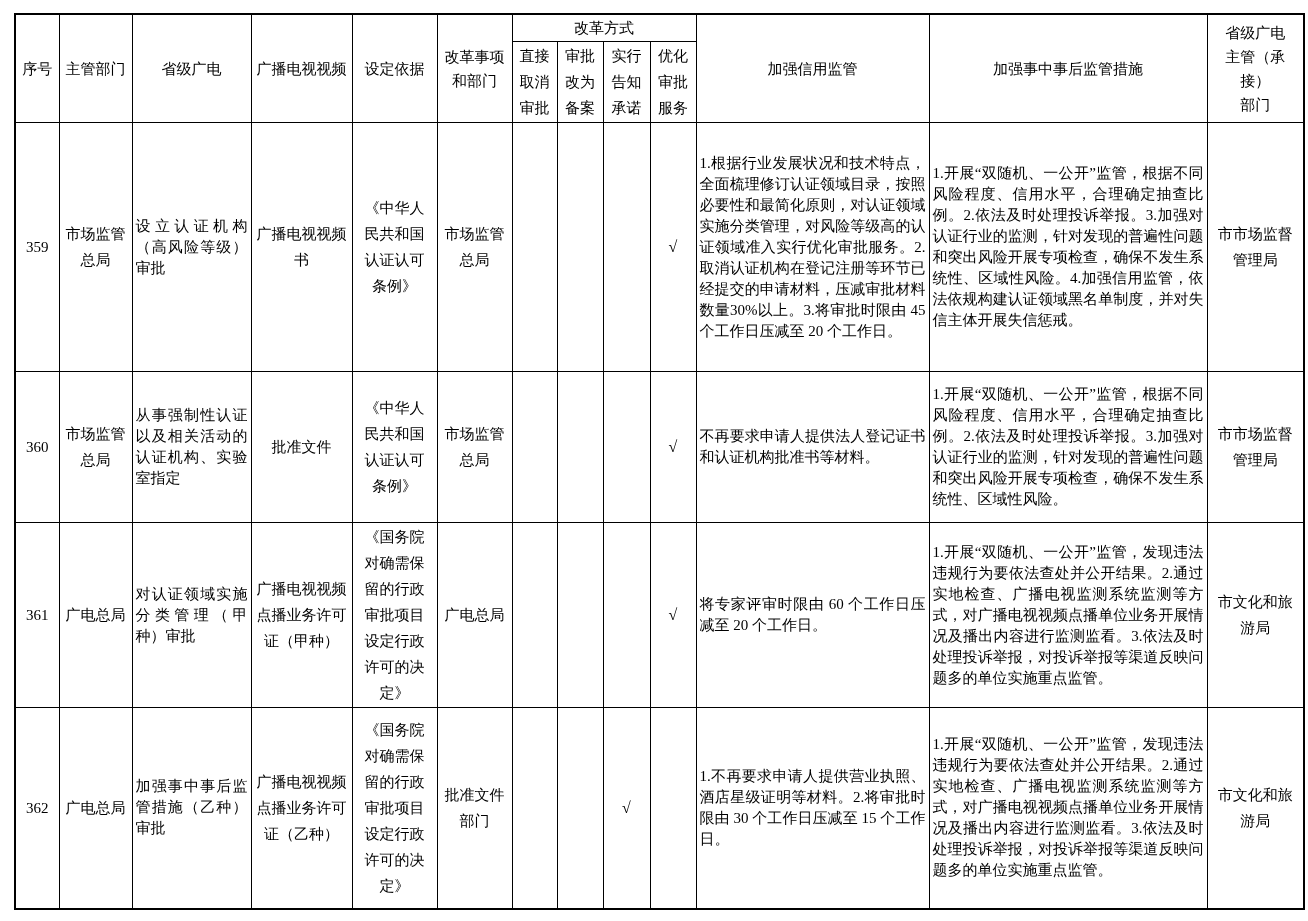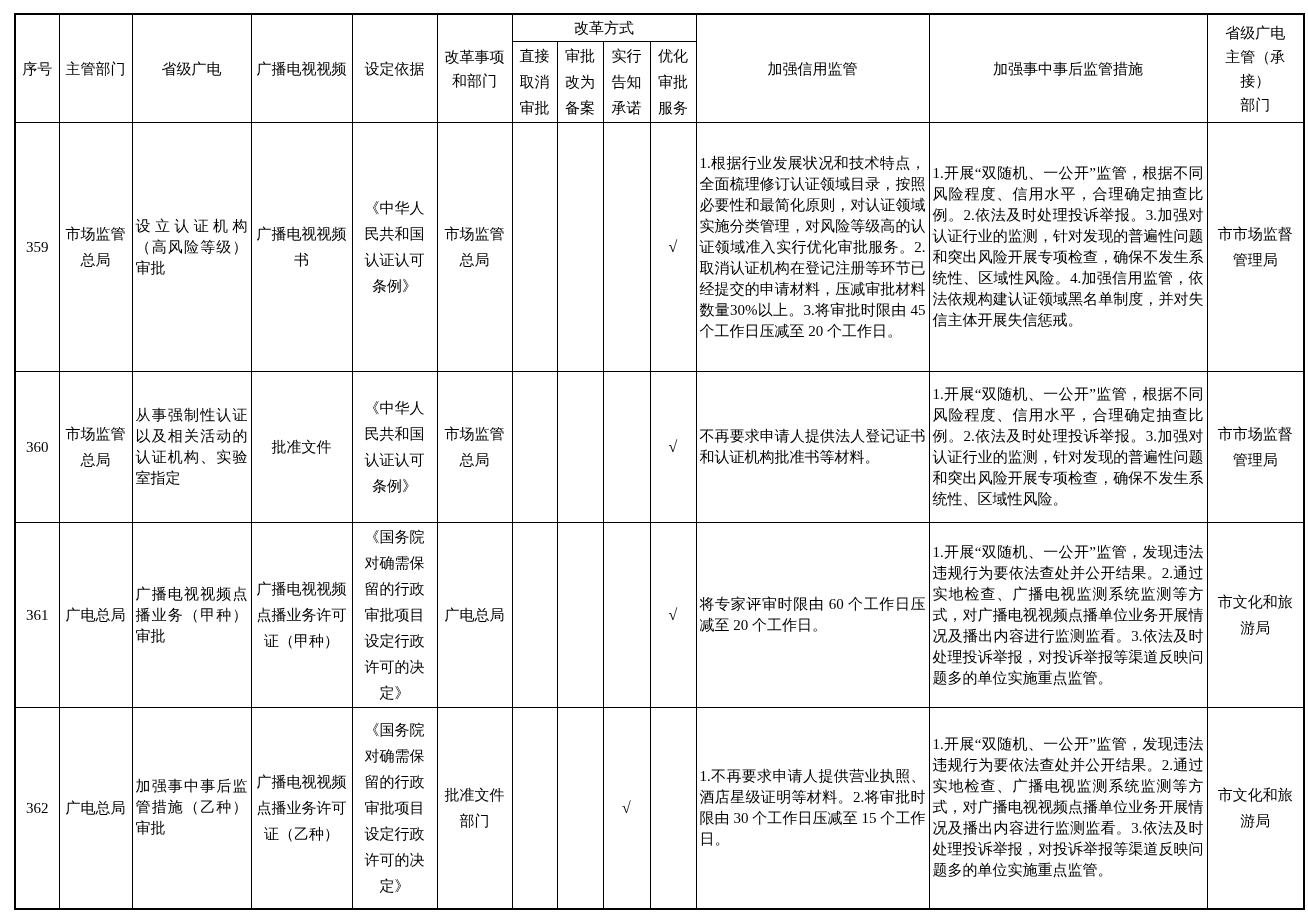--- a/index.html
+++ b/index.html
@@ -127,21 +127,21 @@
         <td class="chk"></td>
         <td class="chk">√</td>
         <td class="p">不再要求申请人提供法人登记证书和认证机构批准书等材料。</td>
         <td class="p">1.开展“双随机、一公开”监管，根据不同风险程度、信用水平，合理确定抽查比例。2.依法及时处理投诉举报。3.加强对认证行业的监测，针对发现的普遍性问题和突出风险开展专项检查，确保不发生系统性、区域性风险。</td>
         <td class="c">市市场监督
 管理局</td>
       </tr>
       <tr class="r2">
         <td class="c">361</td>
         <td class="c">广电总局</td>
-        <td class="p">广播电视视频点播业务（甲种）审批</td>
+        <td class="p">对认证领域实施分类管理（甲种）审批</td>
         <td class="c">广播电视视频
 点播业务许可
 证（甲种）</td>
         <td class="c">《国务院
 对确需保
 留的行政
 审批项目
 设定行政
 许可的决
 定》</td>

